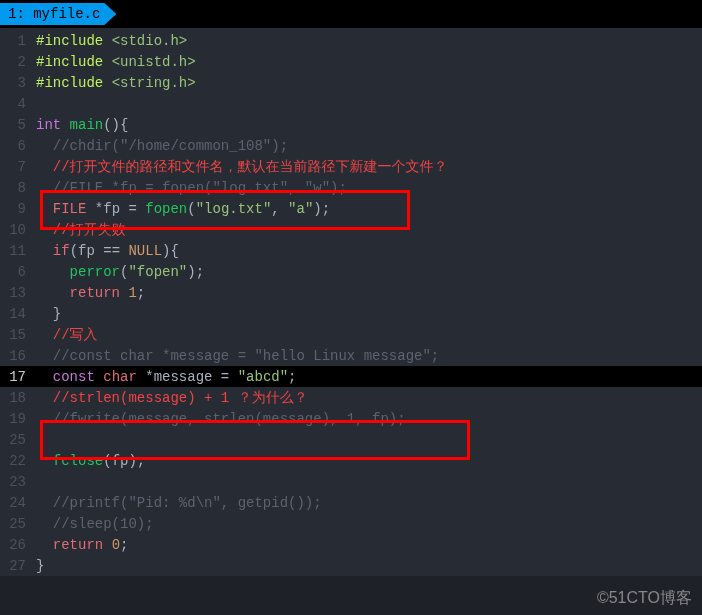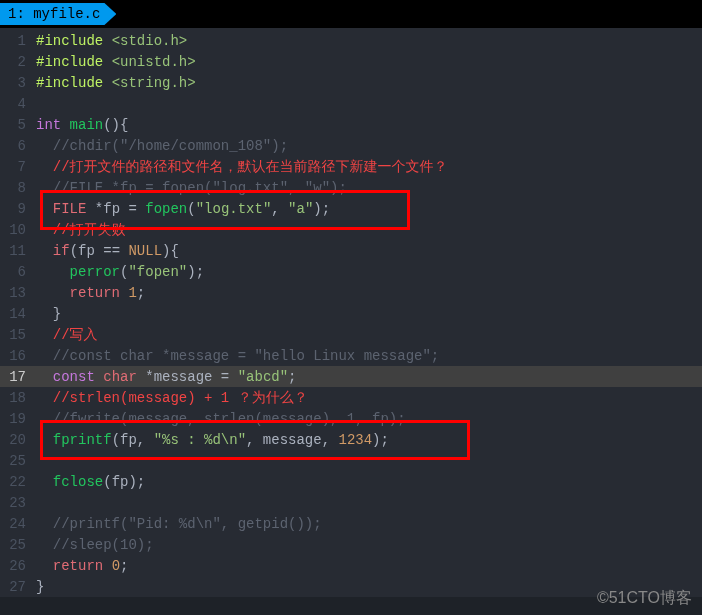--- a/index.html
+++ b/index.html
@@ -33,21 +33,21 @@
   background: #272b33;
   padding-top: 2px;
 }
 .line {
   display: flex;
   height: 21px;
   align-items: center;
   position: relative;
 }
 .line.highlight {
-  background: #404040;
+  background: #000000;
 }
 .gutter {
   width: 36px;
   text-align: right;
   color: #4a5260;
   padding-right: 10px;
   user-select: none;
   flex-shrink: 0;
 }
 .code {
@@ -162,24 +162,20 @@
     </div>
     <div class="line">
       <div class="gutter">18</div>
       <div class="code"><span class="tok-op">  </span><span class="tok-cmt-zh">//strlen(message) + 1 ？为什么？</span></div>
     </div>
     <div class="line">
       <div class="gutter">19</div>
       <div class="code"><span class="tok-op">  </span><span class="tok-cmt">//fwrite(message, strlen(message), 1, fp);</span></div>
     </div>
     <div class="line">
-      <div class="gutter">20</div>
-      <div class="code"><span class="tok-op">  </span><span class="tok-func">fprintf</span><span class="tok-op">(fp, </span><span class="tok-str">"%s : %d\n"</span><span class="tok-op">, message, </span><span class="tok-num">1234</span><span class="tok-op">);</span></div>
-    </div>
-    <div class="line">
       <div class="gutter">25</div>
       <div class="code"></div>
     </div>
     <div class="line">
       <div class="gutter">22</div>
       <div class="code"><span class="tok-op">  </span><span class="tok-func">fclose</span><span class="tok-op">(fp);</span></div>
     </div>
     <div class="line">
       <div class="gutter">23</div>
       <div class="code"></div>

